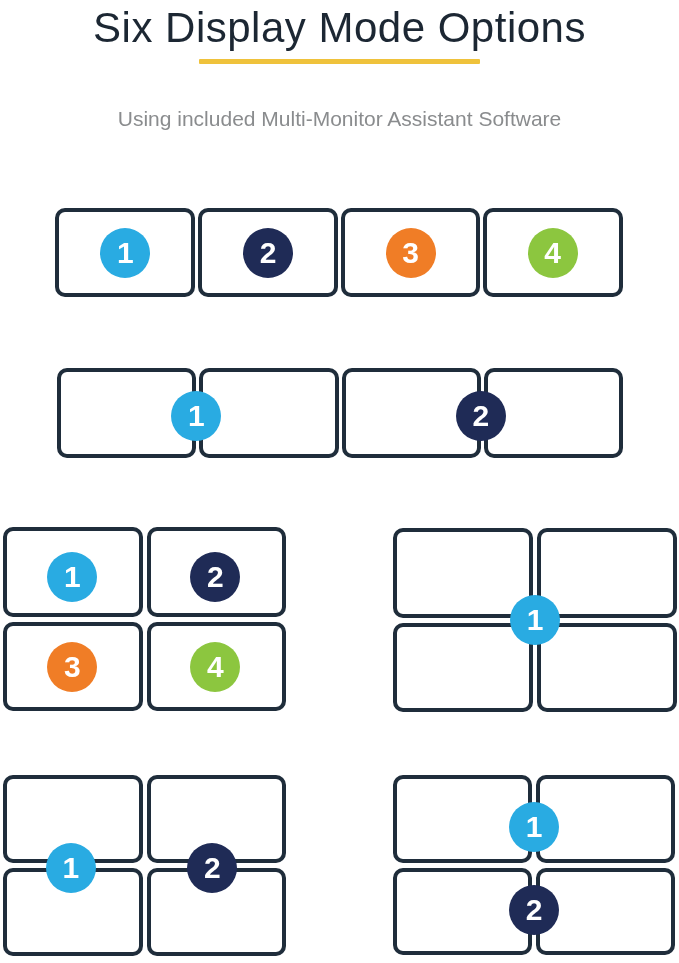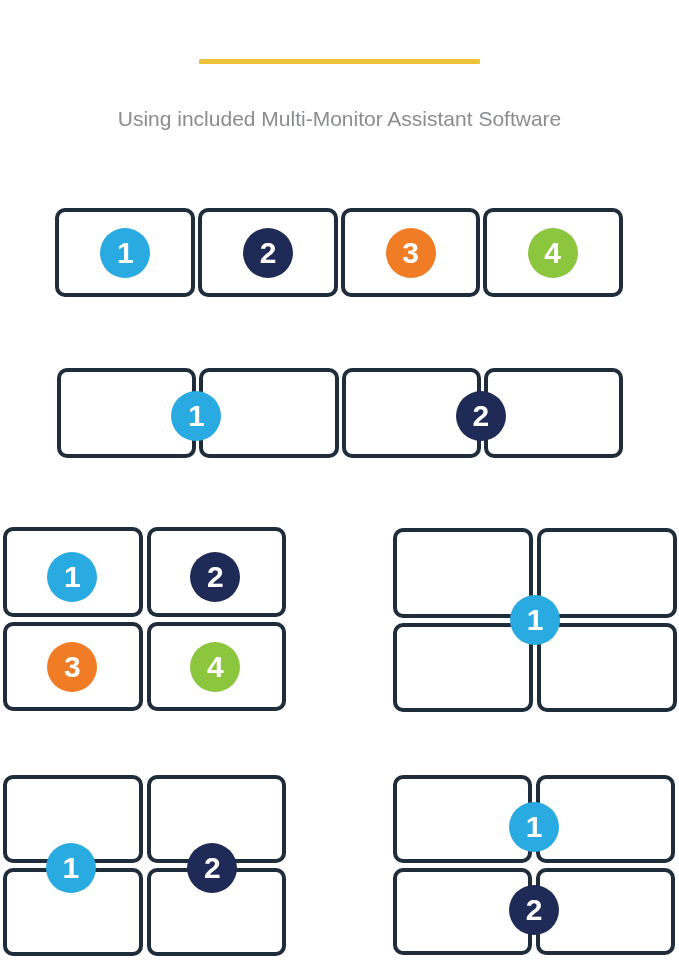--- a/index.html
+++ b/index.html
@@ -93,20 +93,21 @@
   #mode-2 { left: 3px;   top: 527px; width: 283px; height: 184px; }
   #mode-3 { left: 393px; top: 528px; width: 284px; height: 184px; }
   #mode-4 { left: 3px;   top: 775px; width: 283px; height: 181px; }
   #mode-5 { left: 393px; top: 775px; width: 282px; height: 180px; }
 </style>
 </head>
 <body>
 
 <div class="page">
 
+  <h1 class="title" style="color: rgb(28, 39, 51);">Six Display Mode Options</h1>
 
   <div class="title-underline" style="background: rgb(239, 194, 59);"></div>
 
   <p class="subtitle" style="color: rgb(138, 140, 142);">Using included Multi-Monitor Assistant Software</p>
 
   <section class="mode" id="mode-0">
       <div class="monitors g1x4">
         <div class="monitor" style="border-color: rgb(31, 45, 59);"></div>
         <div class="monitor" style="border-color: rgb(31, 45, 59);"></div>
         <div class="monitor" style="border-color: rgb(31, 45, 59);"></div>

